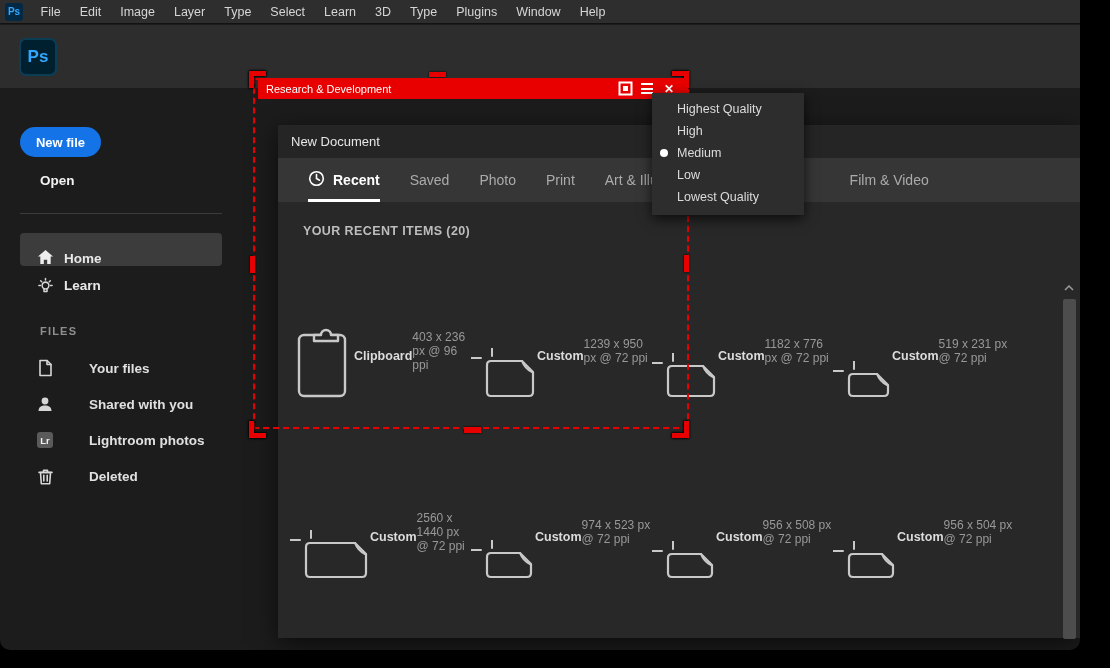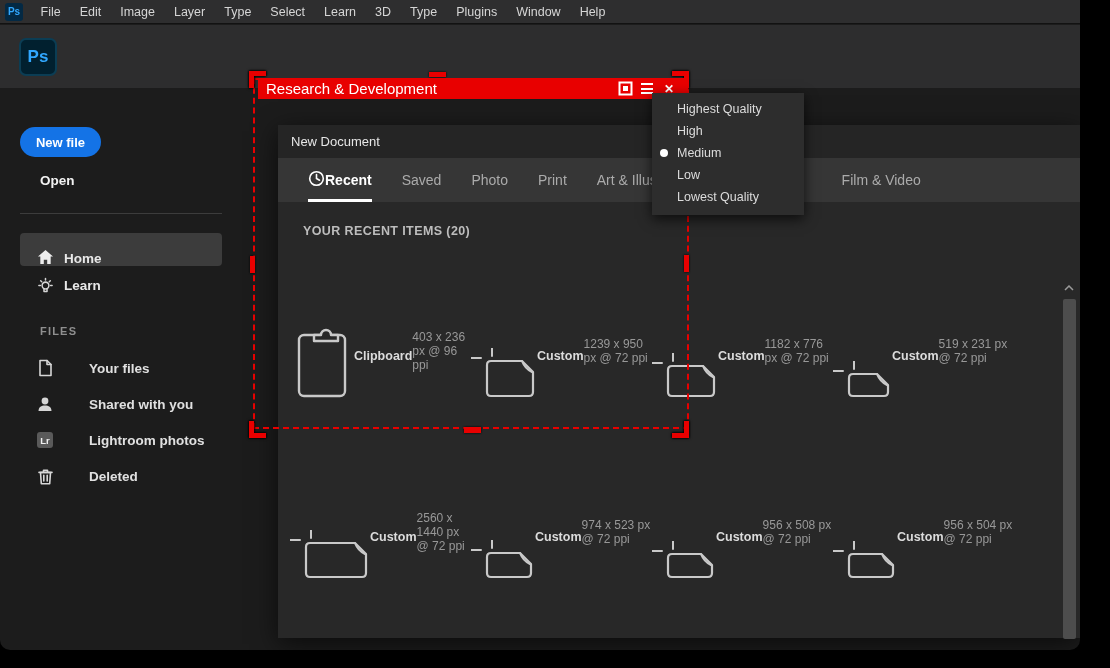--- a/index.html
+++ b/index.html
@@ -51,21 +51,21 @@
     color:#e0e0e0; font-size:13.5px; font-weight:600; cursor:pointer;gap:25px; }
 
   
   #new-doc-dialog { position:absolute; left:278px; top:125px; width:802px;
     height:513px; z-index:1; box-shadow:0 6px 24px rgba(0,0,0,.6); }
   #dialog-titlebar { position:absolute; left:0; top:0; width:100%; height:33px;
     background:#252525; color:#e6e6e6; font-size:13px; display:flex;
     align-items:center; padding-left:13px; }
   #dialog-tabs { position:absolute; left:0; top:33px; width:100%; height:44px;
     background:#363636; display:flex; align-items:stretch; padding-left:30px; }
-  .tab { position:relative; display:flex; align-items:center; gap:0;
+  .tab { position:relative; display:flex; align-items:center; gap:8px;
     margin-right:30px; color:#ababab; font-size:14px; cursor:pointer; }
   .tab.active { color:#fff; font-weight:bold; }
   .tab.active::after { content:""; position:absolute; left:0; right:0; bottom:0;
     height:3px; background:#fff; }
   .tab:last-child { margin-left:116px;text-align:right; }
   #dialog-body { position:absolute; left:0; top:77px; width:100%; height:436px;
     background:#282828; }
   #section-title { position:absolute; left:25px; top:22px; color:#bdbdbd;
     font-size:12.5px; font-weight:bold; letter-spacing:.4px; }
   #recent-grid { position:absolute; left:12px; top:55px; width:740px;
@@ -95,21 +95,21 @@
   .handle { position:absolute; background:#e80000; z-index:4;
     filter:drop-shadow(0 0 1px #000); }
   .handle.top    { left:429px; top:72px;  width:17px; height:5px; }
   .handle.bottom { left:464px; top:427px; width:17px; height:6px; }
   .handle.left   { left:250px; top:256px; width:5px;  height:17px; }
   .handle.right  { left:684px; top:255px; width:5px;  height:17px; }
 
   #capture-titlebar { position:absolute; left:258px; top:78px; width:430px;
     height:21px; background:#e80000; z-index:5; display:flex; align-items:center;
     padding:0 8px; }
-  #capture-title { color:#fff; font-size:15px; flex:1; }
+  #capture-title { color:#fff; font-size:11px; flex:1; }
   .cap-btn { width:22px; height:21px; display:flex; align-items:center;
     justify-content:center; cursor:pointer; }
   #capture-close { color:#fff; font-size:12px; font-weight:bold; }
   .bars { display:flex; flex-direction:column; gap:2.5px; }
   .bars span { display:block; width:12px; height:2px; background:#fff; }
 
   
   #quality-menu { position:absolute; left:652px; top:93px; width:152px;
     background:#2d2d2d; z-index:6; padding:5px 0 7px;
     box-shadow:0 4px 12px rgba(0,0,0,.7); }

